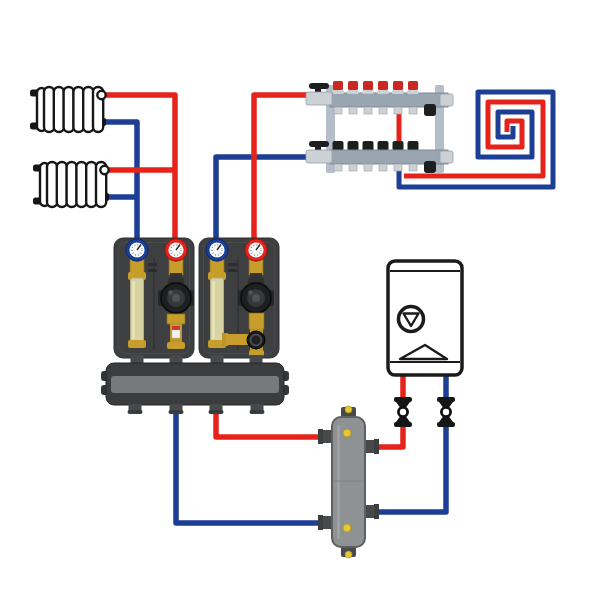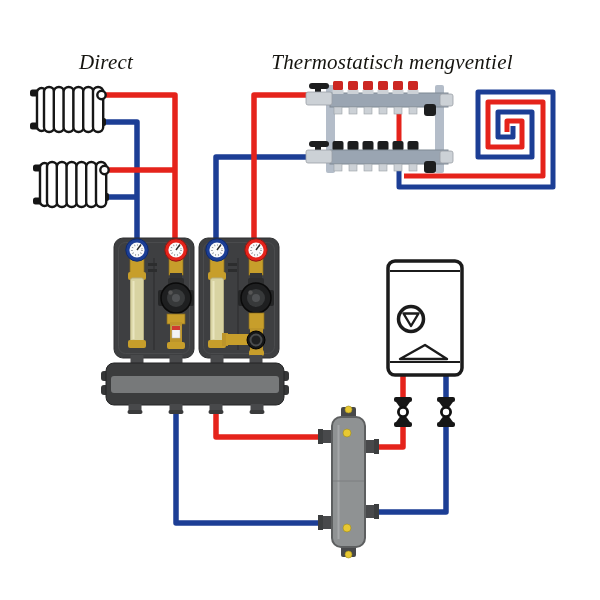--- a/index.html
+++ b/index.html
@@ -317,15 +317,13 @@
     <rect x="7" y="0" width="10.2" height="45" rx="5" class="f-white" stroke="#161616" stroke-width="2.4"></rect>
     <rect x="16.8" y="0" width="10.2" height="45" rx="5" class="f-white" stroke="#161616" stroke-width="2.4"></rect>
     <rect x="26.6" y="0" width="10.2" height="45" rx="5" class="f-white" stroke="#161616" stroke-width="2.4"></rect>
     <rect x="36.4" y="0" width="10.2" height="45" rx="5" class="f-white" stroke="#161616" stroke-width="2.4"></rect>
     <rect x="46.2" y="0" width="10.2" height="45" rx="5" class="f-white" stroke="#161616" stroke-width="2.4"></rect>
     <rect x="56" y="0" width="10.2" height="45" rx="5" class="f-white" stroke="#161616" stroke-width="2.4"></rect>
     <circle cx="64.5" cy="8" r="4.2" class="f-white" stroke="#161616" stroke-width="2.4"></circle>
   </g>
 </svg>
 
-<div class="diagram-label label-direct">Direct</div>
-<div class="diagram-label label-mixing">Thermostatisch mengventiel</div>
 </div>
 
 </body></html>

